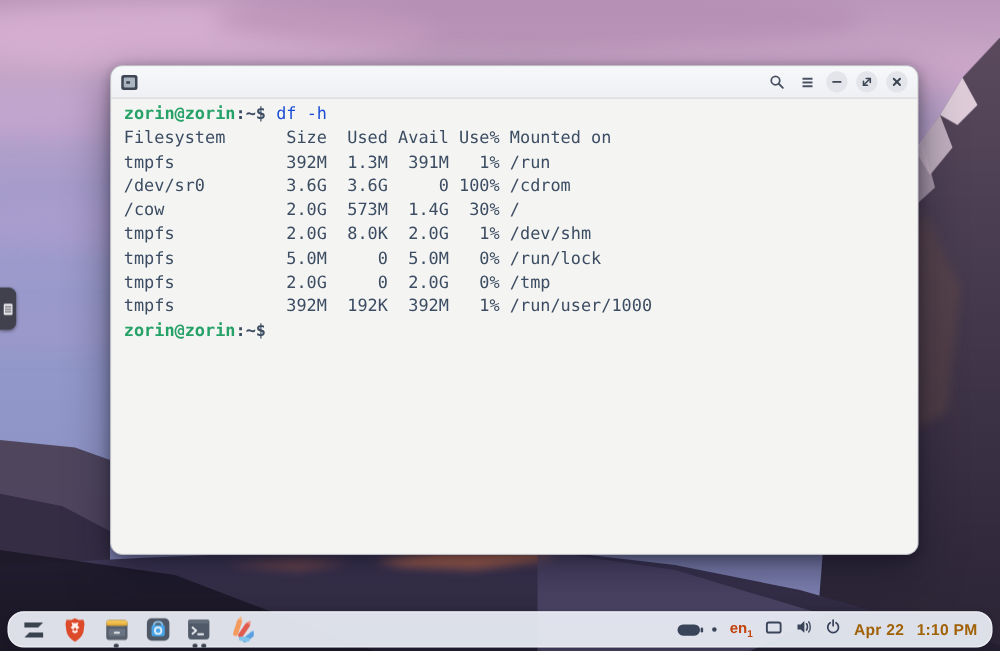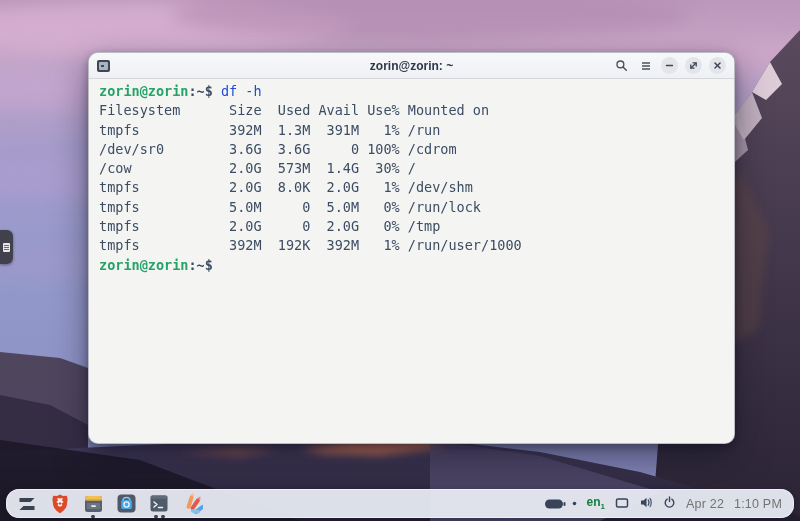--- a/index.html
+++ b/index.html
@@ -37,23 +37,23 @@
 
   
   .taskbar { position:absolute; left:6px; right:6px; bottom:3px; height:29px;
     background:rgba(235,239,246,0.93); border-radius:13px; box-shadow:0 1px 4px rgba(20,20,40,.35), inset 0 0 0 1px rgba(255,255,255,.5);
     display:flex; align-items:center; padding:0 12px 0 8px; }
   .tb-apps { display:flex; align-items:center; gap:7px; }
   .tb-icon { width:26px; height:26px; display:flex; align-items:center; justify-content:center; position:relative; }
   .run-dots { position:absolute; bottom:-1px; left:0; right:0; display:flex; gap:3px; justify-content:center; }
   .run-dots i { width:4px; height:3px; border-radius:2px; background:#39414e; }
   .tray { margin-left:auto; display:flex; align-items:center; gap:10px; color:#33415c; }
-  .kbd-layout { font-size:12px; font-weight:bold; color:#15803d; }
+  .kbd-layout { font-size:12px; font-weight:bold; color:#c2410c; }
   .kbd-layout sub { font-size:8px; }
-  .clock { font-size:12.5px; font-weight:normal; color:#737373; letter-spacing:.2px; }
+  .clock { font-size:12.5px; font-weight:bold; color:#a16207; letter-spacing:.2px; }
   .batt { display:flex; align-items:center; gap:4px; }
 </style>
 </head>
 <body>
 <div id="desktop">
 
   <svg id="wallpaper" viewBox="0 0 800 521" preserveAspectRatio="none">
     <defs>
       <linearGradient id="sky" x1="0" y1="0" x2="0" y2="1">
         <stop offset="0" stop-color="#bb97bb"></stop>
@@ -112,21 +112,20 @@
 
   <div class="edge-handle">
     <span class="doc"></span>
   </div>
 
   <div class="window">
     <div class="titlebar">
       <div class="tb-left">
         <span class="app-badge"></span>
       </div>
-      <div class="tb-title">zorin@zorin: ~</div>
       <div class="tb-right">
         <span class="tb-btn flat">
           <svg width="13" height="13" viewBox="0 0 13 13">
             <circle cx="5.4" cy="5.4" r="3.4" fill="none" stroke="#4a5262" stroke-width="1.4"></circle>
             <line x1="8" y1="8" x2="11.3" y2="11.3" stroke="#4a5262" stroke-width="1.5" stroke-linecap="round"></line>
           </svg>
         </span>
         <span class="tb-btn flat">
           <svg width="12" height="12" viewBox="0 0 12 12">
             <line x1="2" y1="3" x2="10" y2="3" stroke="#4a5262" stroke-width="1.5"></line>

